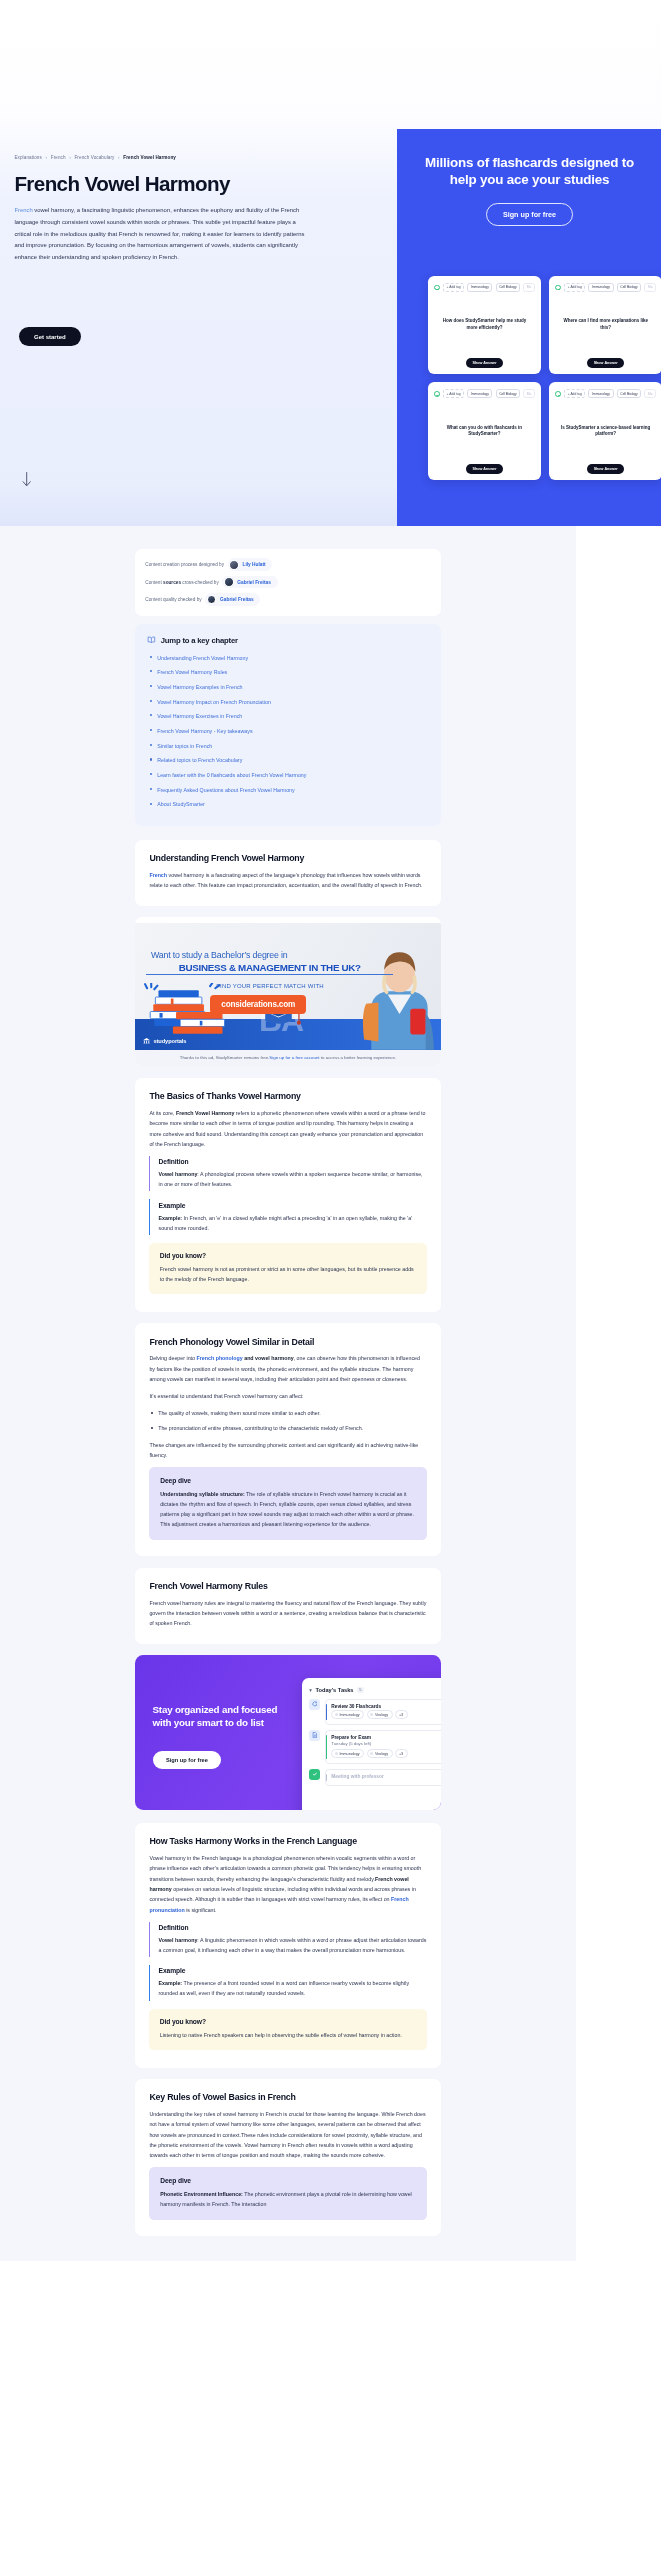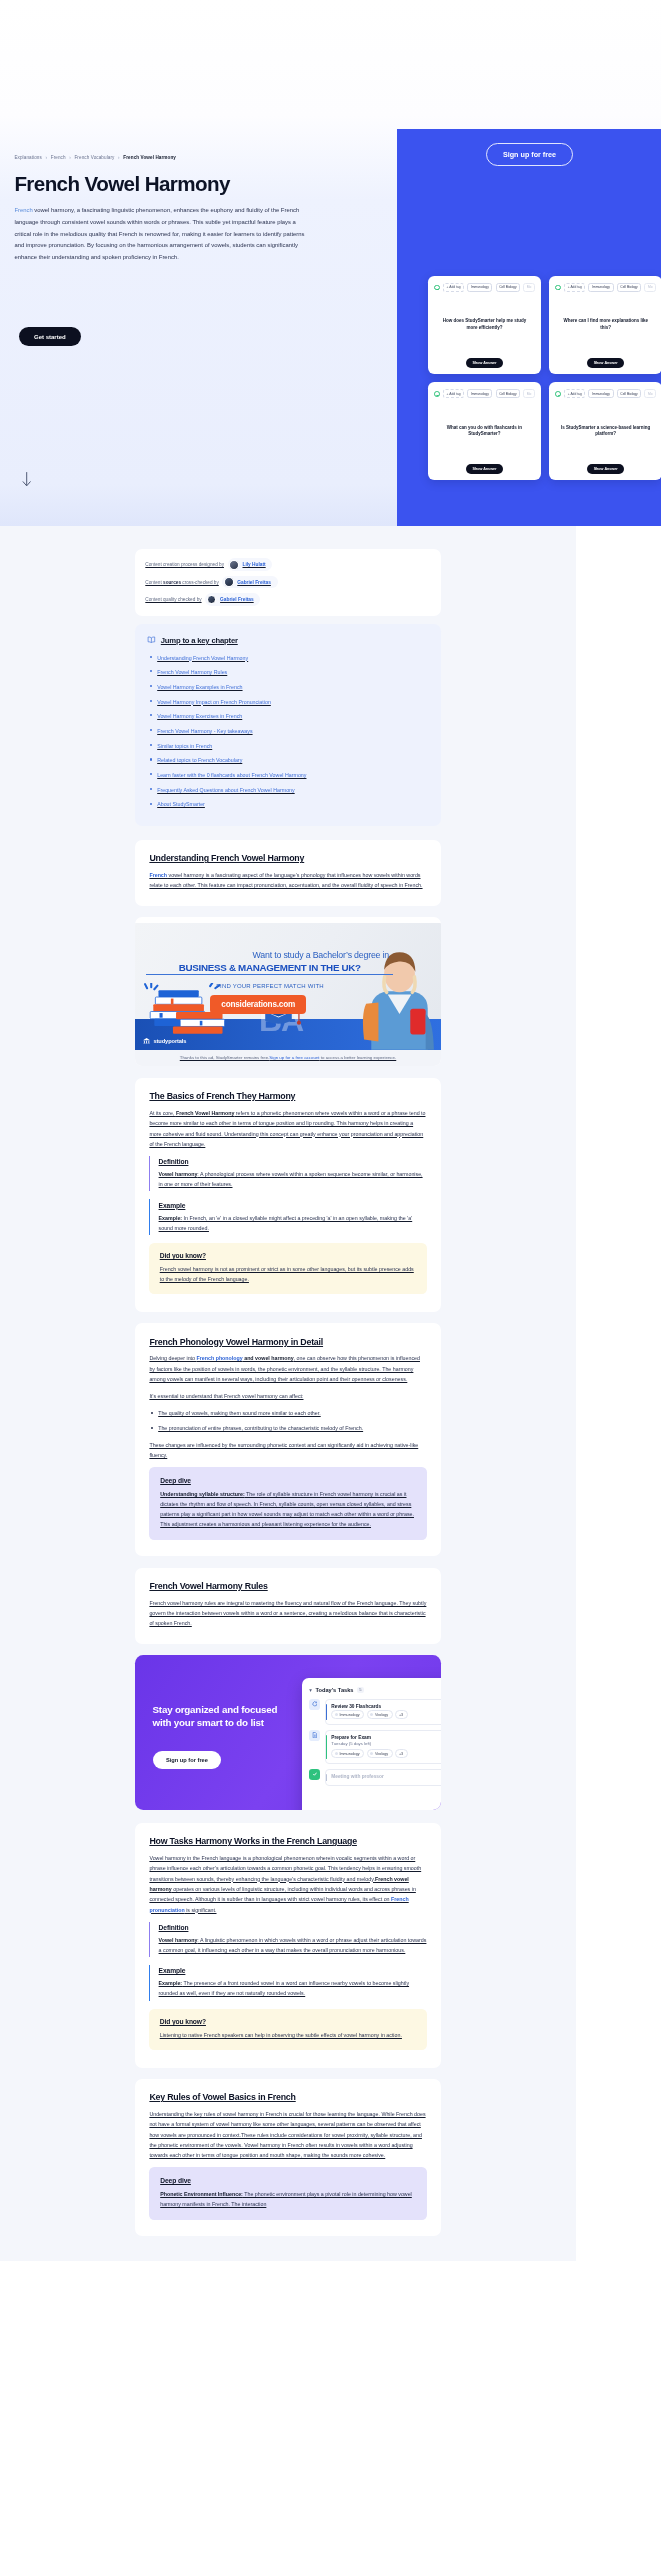--- a/index.html
+++ b/index.html
@@ -106,21 +106,20 @@
     align-self:center; background:#0c1020; color:#fff;
     border:none; border-radius:10.3px; font-size:3.7px; font-weight:600;
     padding:3.1px 6.7px; cursor:pointer; font-family:inherit;
   }
 
   
   .page{
     width:576px;
     background:#f4f6fb;
     padding:23px 0 0 0;
-    text-decoration:underline;
   }
   .col{ width:306px; margin:0 auto; }
 
   .credits{
     background:#ffffff; border-radius:7.2px;
     padding:9.3px 10.3px 10.3px 10.3px;
     margin-bottom:8.2px;
   }
   .credit-row{
     display:flex; align-items:center; gap:3.6px;
@@ -204,21 +203,21 @@
   }
   .ad-banner{
     position:relative; width:306px; height:127px;
     background:linear-gradient(125deg,#f2f4f7 0%,#eceff4 52%,#e4e8ee 100%);
     overflow:hidden;
   }
   .ad-bottombar{
     position:absolute; left:0; bottom:0; width:306px; height:31px;
     background:linear-gradient(90deg,#1a50b5 0%,#2763cf 55%,#2f6fe0 100%);
   }
-  .ad-l1{ position:absolute; left:38px; top:27px; width:216px; text-align:right;
+  .ad-l1{ position:absolute; left:16px; top:27px; width:216px; text-align:left;
     font-size:8.8px; color:#2a5fc0; font-weight:400; letter-spacing:-0.2px;}
   .ad-l2{ position:absolute; left:11.3px; top:39px; width:247px; text-align:center;
     font-size:9.8px; color:#1a4fbf; font-weight:800; letter-spacing:-0.3px;
     border-bottom:1px solid #3d74d6; padding-bottom:1.5px; display:inline-block;}
   .ad-l3{ position:absolute; left:27px; top:60px; width:216px; text-align:center;
     font-size:6px; color:#2a5fc0; font-weight:500; letter-spacing:0.2px;}
   .ad-cta{
     position:absolute; left:75px; top:72px;
     background:#f05a28; color:#fff; border-radius:4.1px;
     font-size:8.2px; font-weight:700; padding:5.2px 11.3px; letter-spacing:-0.2px;
@@ -314,20 +313,21 @@
 
   <button class="btn-dark">Get started</button>
 
   <span class="scroll-arrow">
     <svg viewBox="0 0 24 30" width="13.4" height="16.5" fill="none" stroke="currentColor" stroke-width="1.6">
       <path d="M12 2 V26 M5 19 L12 27 L19 19"></path>
     </svg>
   </span>
 
   <aside class="promo-flash">
+    <h2>Millions of flashcards designed to help you ace your studies</h2>
     <button class="promo-outline-btn">Sign up for free</button>
 
     <div class="flash-grid">
 
       <div class="flash-card">
         <div class="fc-tags">
           <span class="fc-smiley"></span>
           <span class="fc-tag dashed">+ Add tag</span>
           <span class="fc-tag">Immunology</span>
           <span class="fc-tag">Cell Biology</span>
@@ -489,21 +489,21 @@
         </svg>
         <span>studyportals</span>
       </div>
     </div>
     <div class="ad-note">
       <span>Thanks to this ad, StudySmarter remains free.</span><a>Sign up for a free account</a><span> to access a better learning experience.</span>
     </div>
   </section>
 
   <section class="col card">
-    <h2 class="sec">The Basics of French They Harmony</h2>
+    <h2 class="sec">The Basics of Thanks Vowel Harmony</h2>
     <p class="body">
       <span>At its core, </span><b>French Vowel Harmony</b><span> refers to a phonetic phenomenon where vowels within a word or a phrase tend to become more similar to each other in terms of tongue position and lip rounding. This harmony helps in creating a more cohesive and fluid sound. Understanding this concept can greatly enhance your pronunciation and appreciation of the French language.</span>
     </p>
 
     <div class="callout definition">
       <h4>Definition</h4>
       <p><b>Vowel harmony</b><span>: A phonological process where vowels within a spoken sequence become similar, or harmonise, in one or more of their features.</span></p>
     </div>
 
     <div class="callout example">
@@ -511,21 +511,21 @@
       <p><b>Example:</b><span> In French, an 'e' in a closed syllable might affect a preceding 'a' in an open syllable, making the 'a' sound more rounded.</span></p>
     </div>
 
     <div class="dyk">
       <h4>Did you know?</h4>
       <p>French vowel harmony is not as prominent or strict as in some other languages, but its subtle presence adds to the melody of the French language.</p>
     </div>
   </section>
 
   <section class="col card">
-    <h2 class="sec">French Phonology Vowel Harmony in Detail</h2>
+    <h2 class="sec">French Phonology Vowel Similar in Detail</h2>
     <p class="body">
       <span>Delving deeper into </span><a>French phonology</a><b> and vowel harmony</b><span>, one can observe how this phenomenon is influenced by factors like the position of vowels in words, the phonetic environment, and the syllable structure. The harmony among vowels can manifest in several ways, including their articulation point and their openness or closeness.</span>
     </p>
     <p class="body">It’s essential to understand that French vowel harmony can affect:</p>
     <ul class="body">
       <li>The quality of vowels, making them sound more similar to each other.</li>
       <li>The pronunciation of entire phrases, contributing to the characteristic melody of French.</li>
     </ul>
     <p class="body">These changes are influenced by the surrounding phonetic context and can significantly aid in achieving native-like fluency.</p>
 

